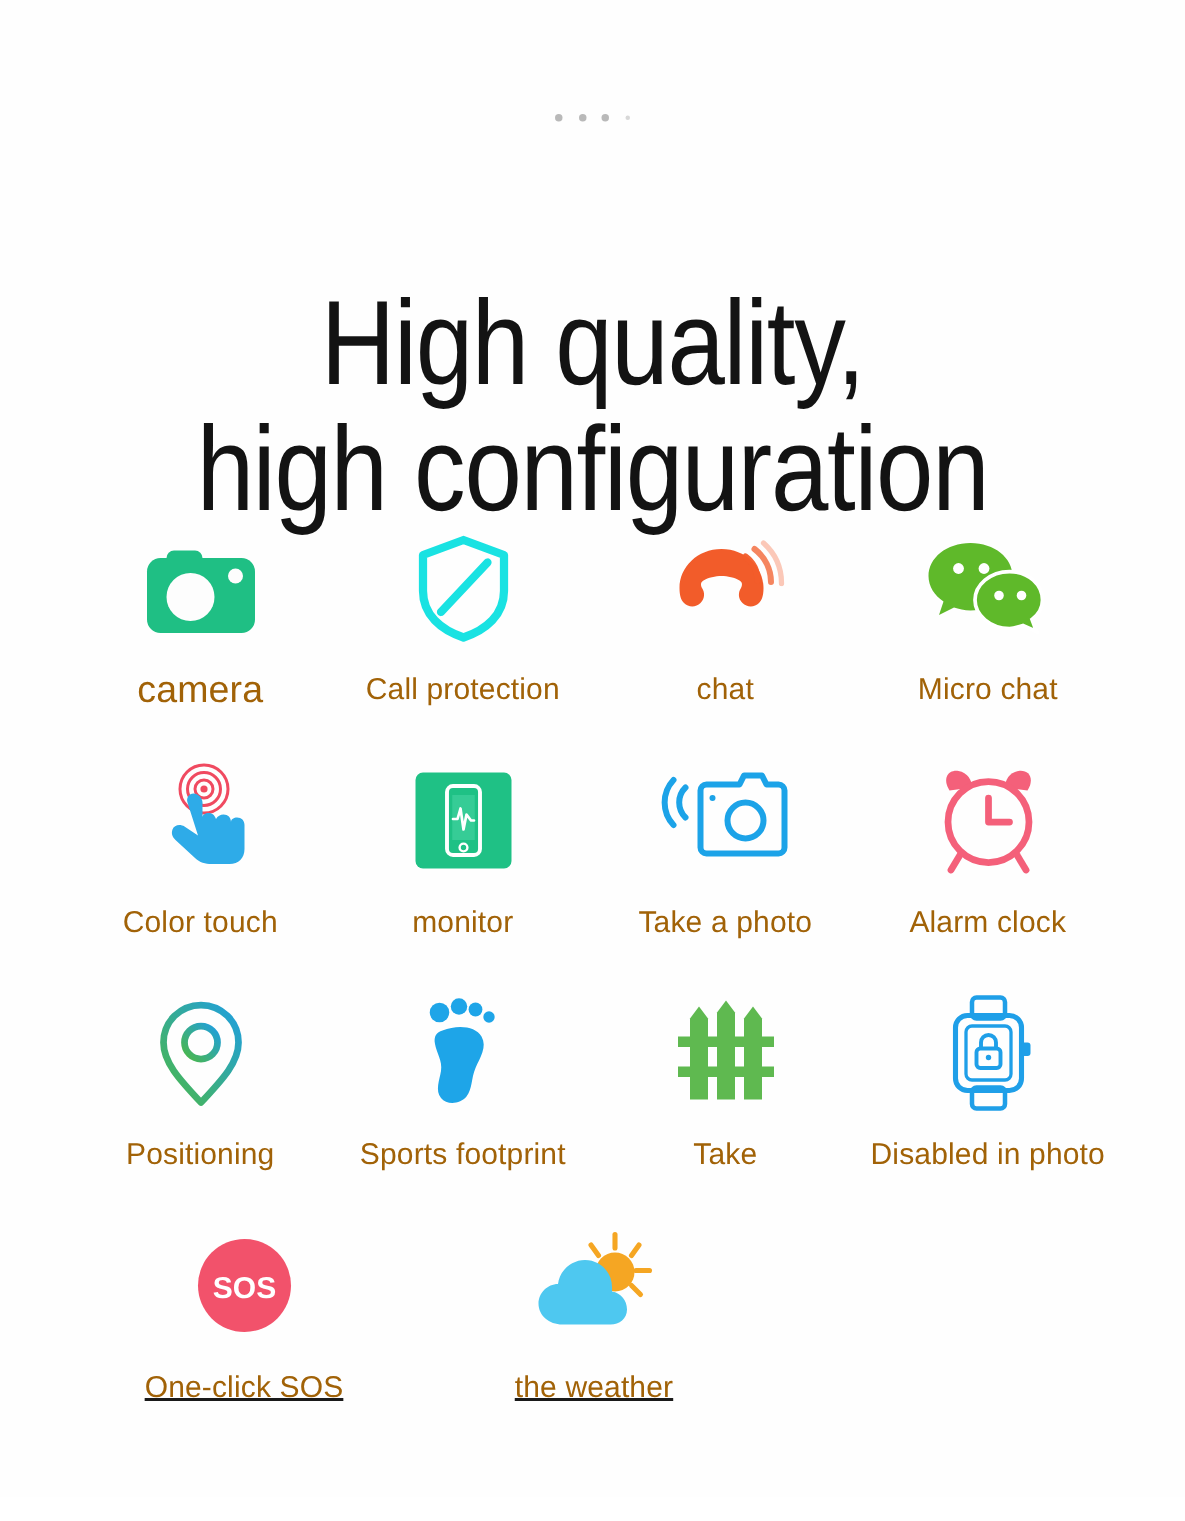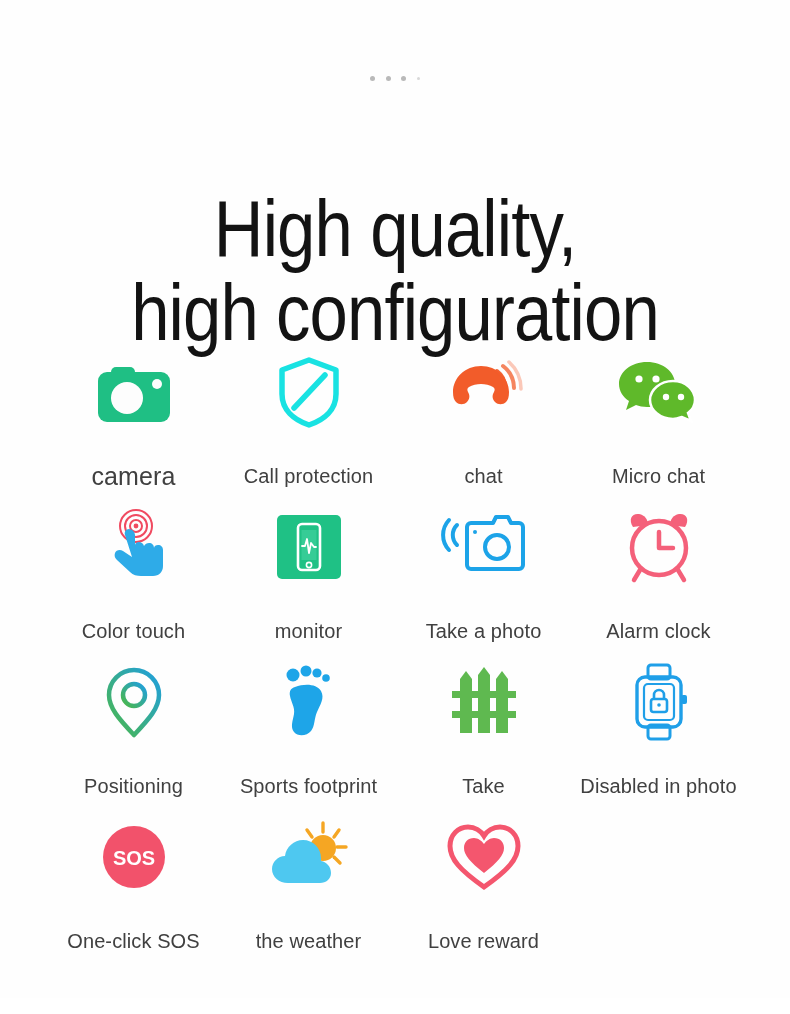--- a/index.html
+++ b/index.html
@@ -72,39 +72,39 @@
     position: absolute;
     top: 352px;
     left: 46px;
     width: 700px;
   }
   .row {
     display: flex;
     align-items: flex-start;
     height: 155px;
   }
-  .row.last { height: 150px; }
+  .row.last { height: 150px; text-decoration: underline; }
   .cell {
     flex: 1 1 0;
     display: flex;
     flex-direction: column;
     align-items: center;
     justify-content: flex-start;
   }
   .icon-wrap {
     height: 80px;
     display: flex;
     align-items: center;
     justify-content: center;
   }
   .label {
-    margin-top: 32px;
+    margin-top: 16px;
     font-size: 20px;
     line-height: 24px;
-    color: #404040;
+    color: #a16207;
     text-align: center;
     white-space: nowrap;
     letter-spacing: 0.1px;
   }
   .label.big { font-size: 25px; }
 
   
   .row.last .cell:nth-child(1) { flex: 1 1 0; }
   .row.last .spacer { flex: 1 1 0; }
 
@@ -328,28 +328,19 @@
               <line x1="74" y1="42" x2="68" y2="36"></line>
               <line x1="40" y1="42" x2="46" y2="36"></line>
             </g>
             <circle cx="57" cy="27" r="13" fill="#f5a623"></circle>
             <path d="M22 62 c-9 0 -16 -6 -16 -14 c0 -7 6 -13 13 -13 c1 -9 9 -16 18 -16 c10 0 18 8 18 18 c0 1 0 2 0 3 c6 1 10 6 10 12 c0 6 -5 10 -11 10 z" fill="#4ec8f0"></path>
           </svg>
         </div>
         <div class="label">the weather</div>
       </div>
 
-      <div class="cell">
-        <div class="icon-wrap">
-          <svg width="76" height="70" viewBox="0 0 76 70">
-            <path d="M38 65 C14 48 4 37 4 24 C4 13 12 5 22 5 c7 0 13 4 16 9 c3 -5 9 -9 16 -9 c10 0 18 8 18 19 c0 13 -10 24 -34 41 z" fill="none" stroke="#f4566e" stroke-width="5"></path>
-            <path d="M38 51 C24 40 18 33 18 26 C18 20 22 16 28 16 c4 0 8 3 10 6 c2 -3 6 -6 10 -6 c6 0 10 4 10 10 c0 7 -6 14 -20 25 z" fill="#f4566e"></path>
-          </svg>
-        </div>
-        <div class="label">Love reward</div>
-      </div>
 
       <div class="spacer"></div>
 
     </div>
 
   </div>
 </div>
 
 </body></html>

